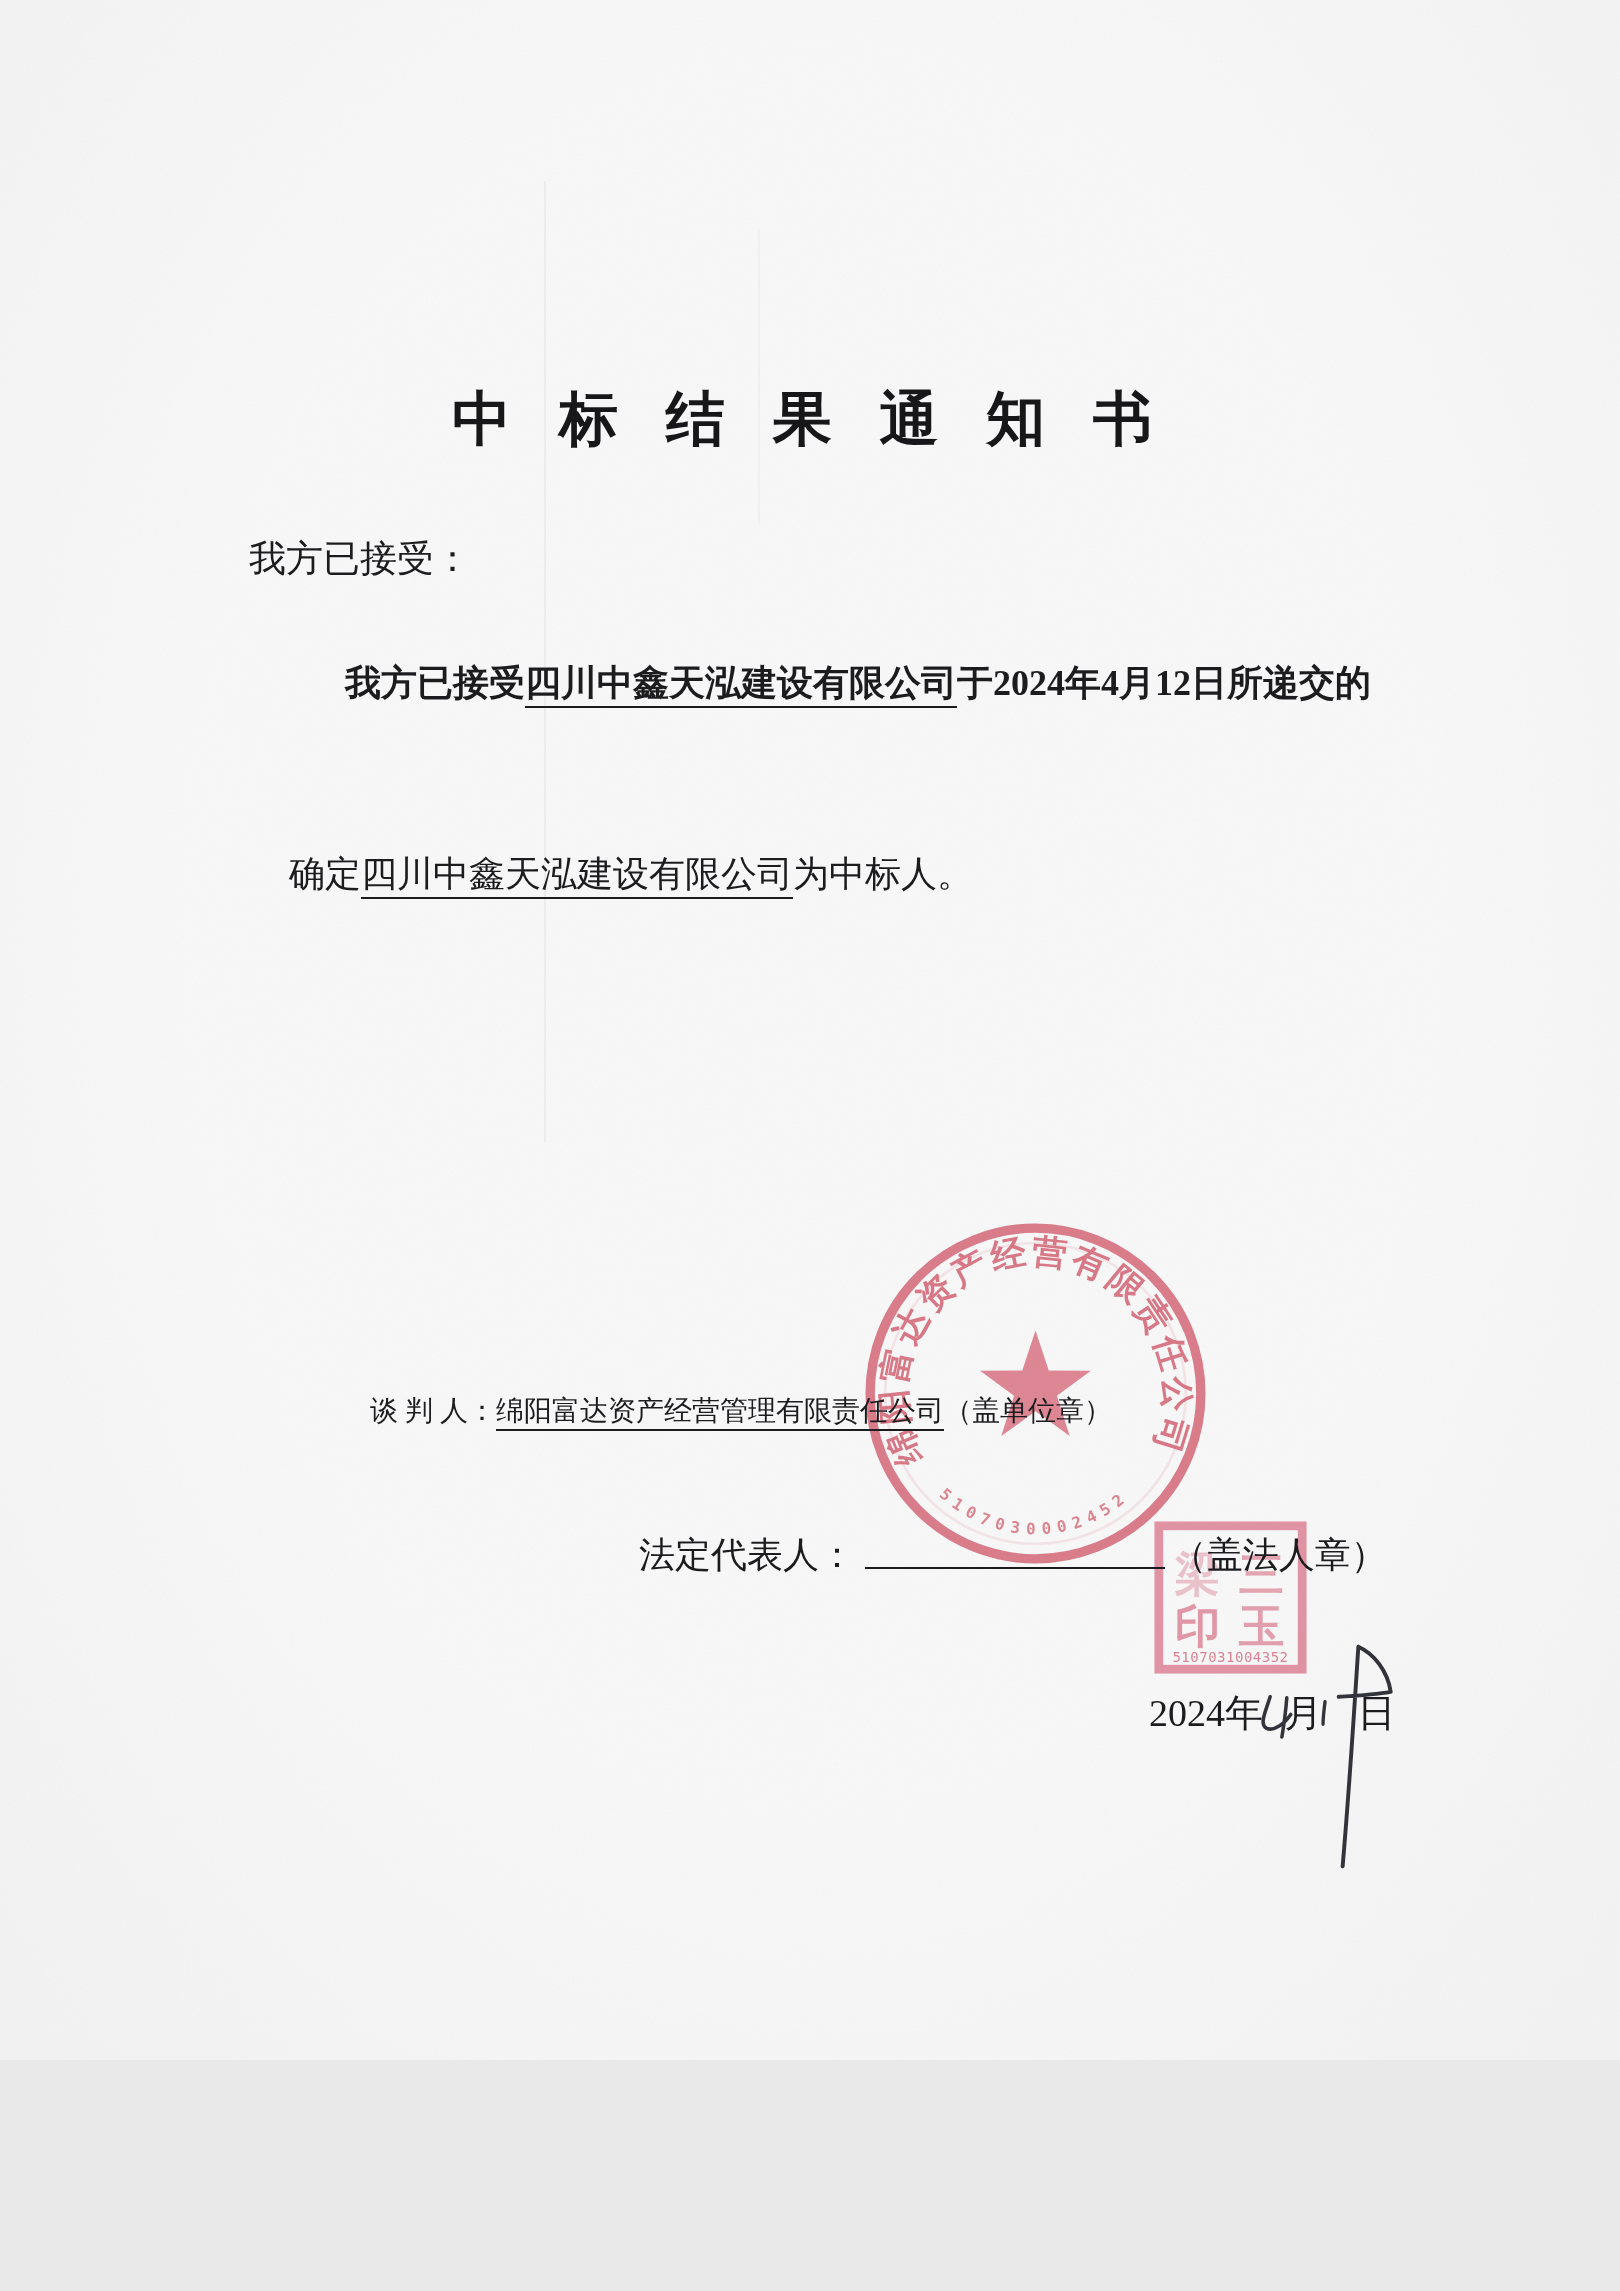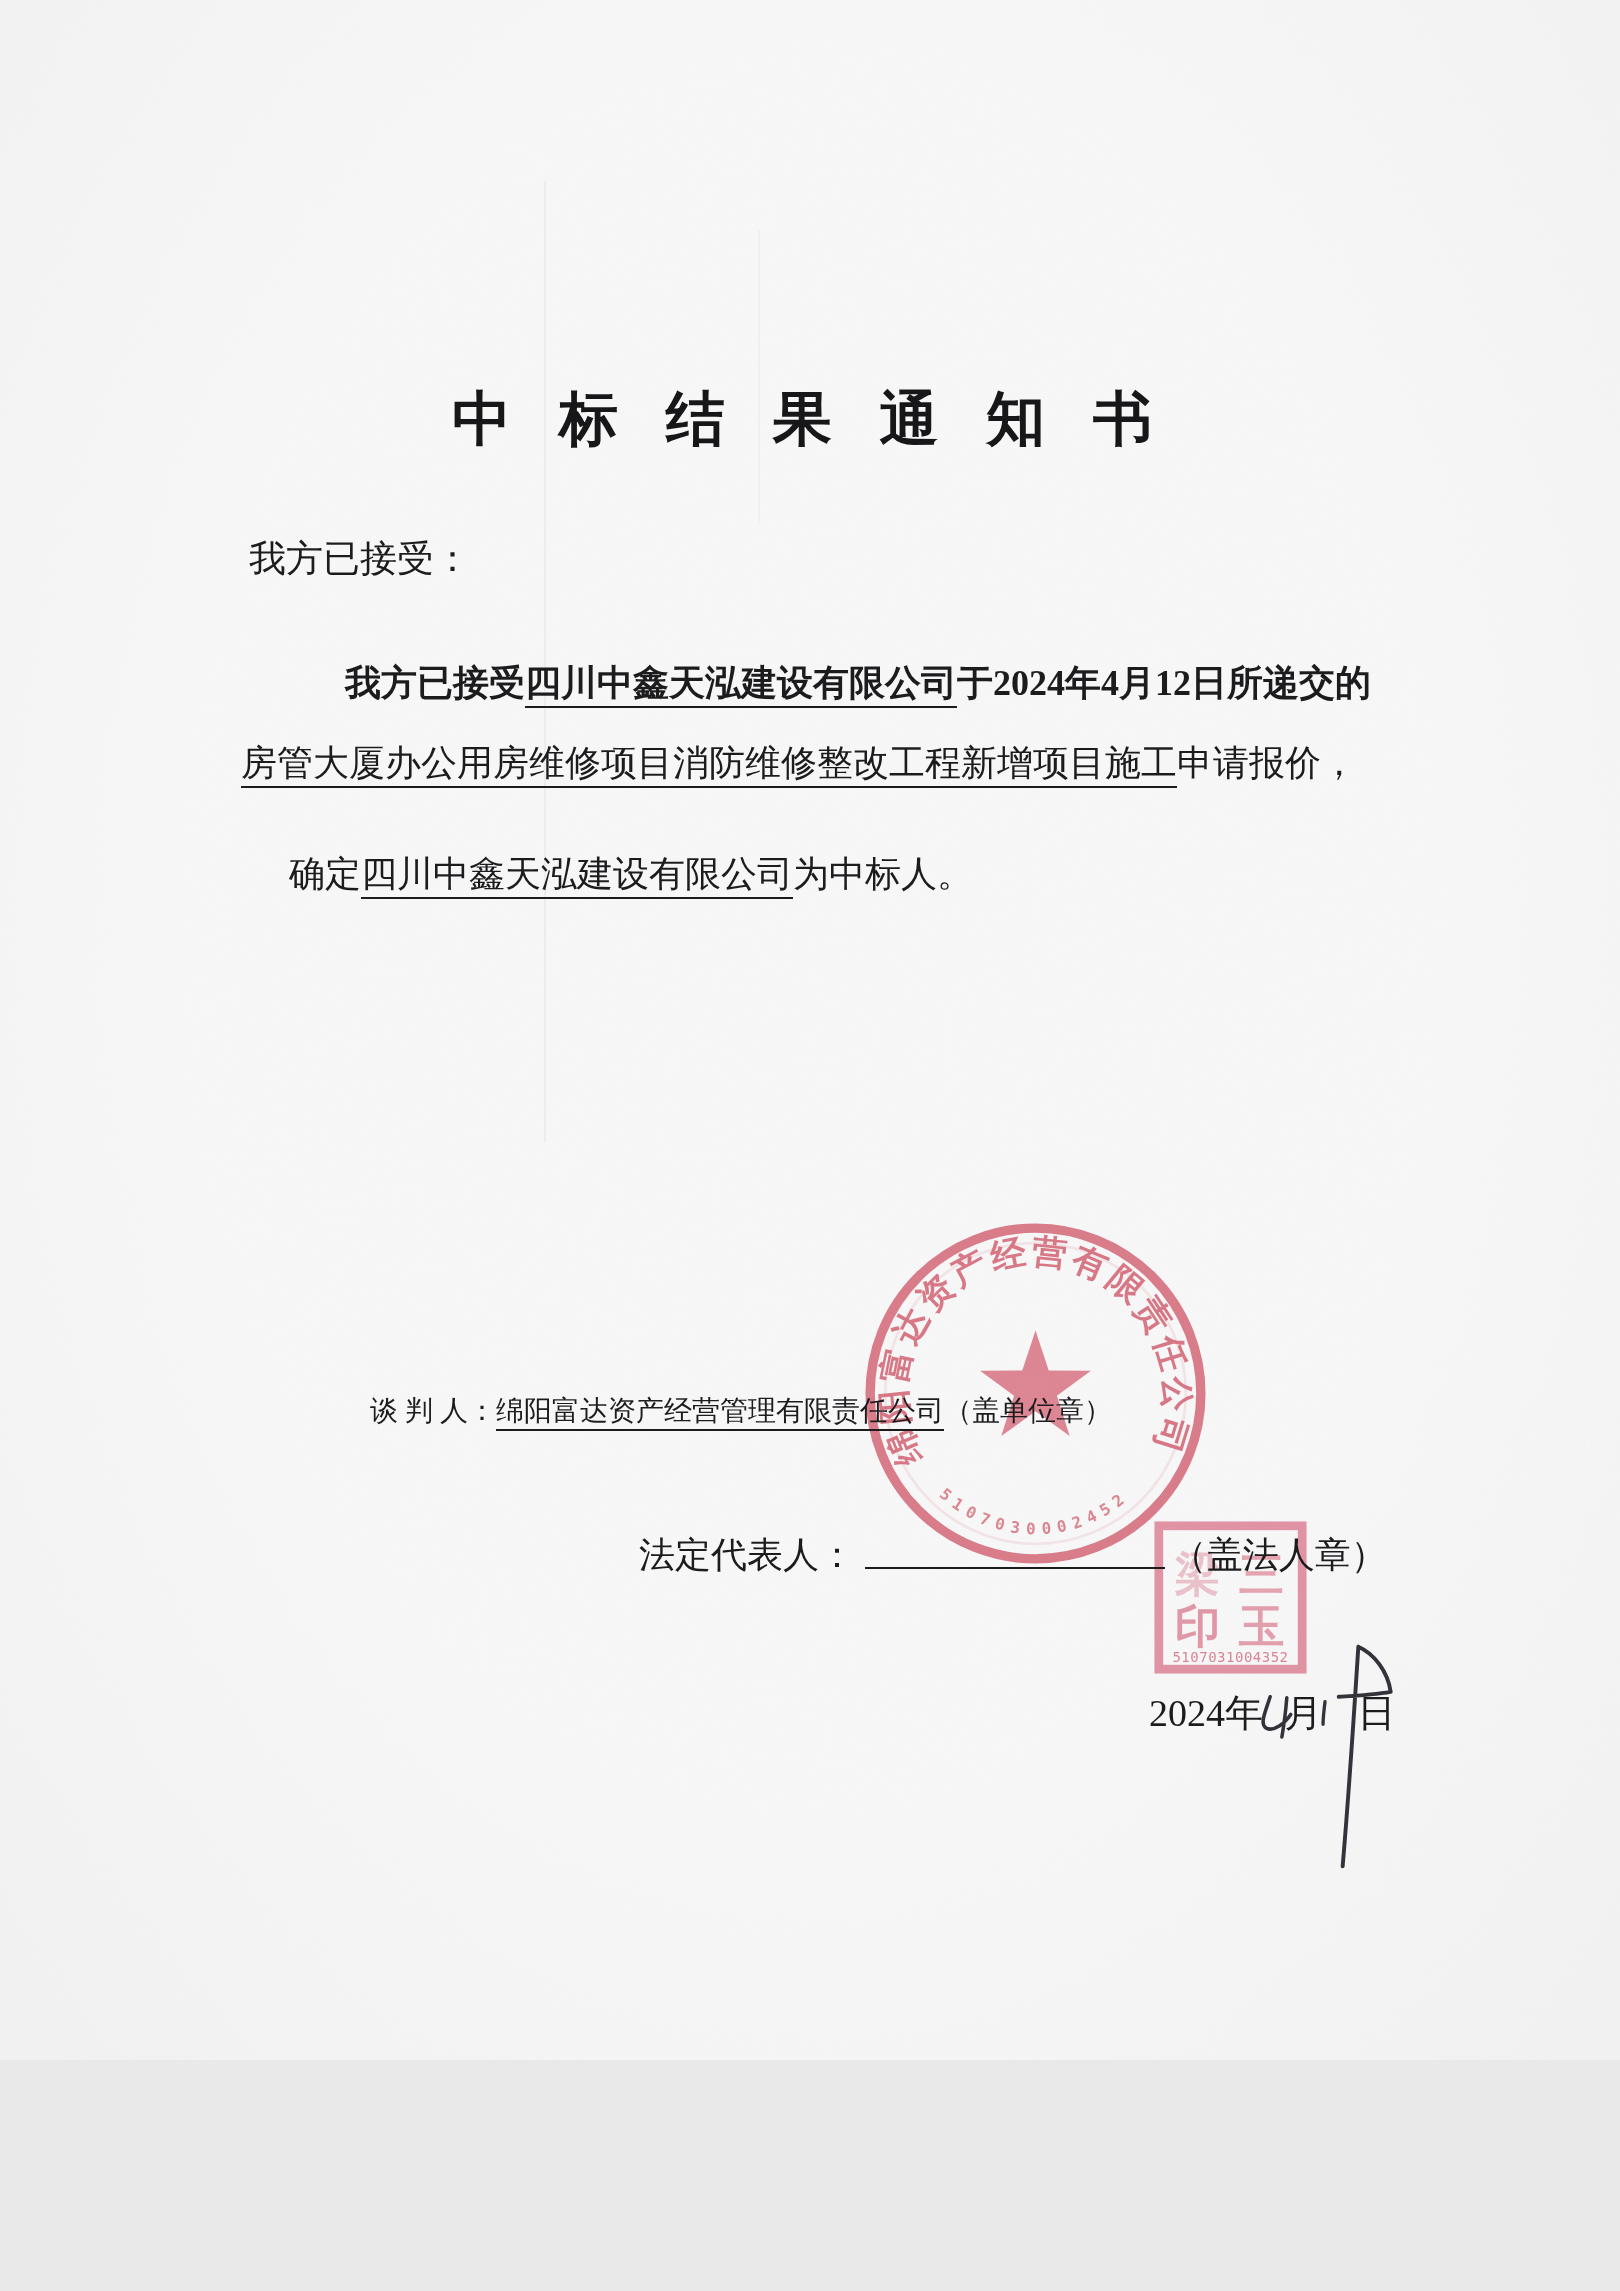--- a/index.html
+++ b/index.html
@@ -62,21 +62,20 @@
     <rect width="100%" height="100%" filter="url(#nz)" opacity="0.045"></rect>
   </svg>
   <div class="crease c1"></div>
   <div class="crease c2"></div>
 
   <div class="doc-title">中 标 结 果 通 知 书</div>
 
   <div class="salutation">我方已接受：</div>
 
   <div class="bline l1"><span>我方已接受</span><span class="u">四川中鑫天泓建设有限公司</span><span>于2024年4月12日所递交的</span></div>
-  <div class="bline l2"><span class="u">房管大厦办公用房维修项目消防维修整改工程新增项目施工</span><span>申请报价，</span></div>
   <div class="bline l3"><span>确定</span><span class="u">四川中鑫天泓建设有限公司</span><span>为中标人。</span></div>
 
 
   <div class="negotiator"><span>谈 判 人：</span><span class="u">绵阳富达资产经营管理有限责任公司</span><span>（盖单位章）</span></div>
 
   <div class="legalrep"><span>法定代表人：</span><span class="blank-line"></span><span>（盖法人章）</span></div>
 
   <div class="dateline"><span>2024年</span><span class="gap-m">月</span><span class="gap-d">日</span></div>
 
   <svg class="stamp-round" viewBox="0 0 380 380">

